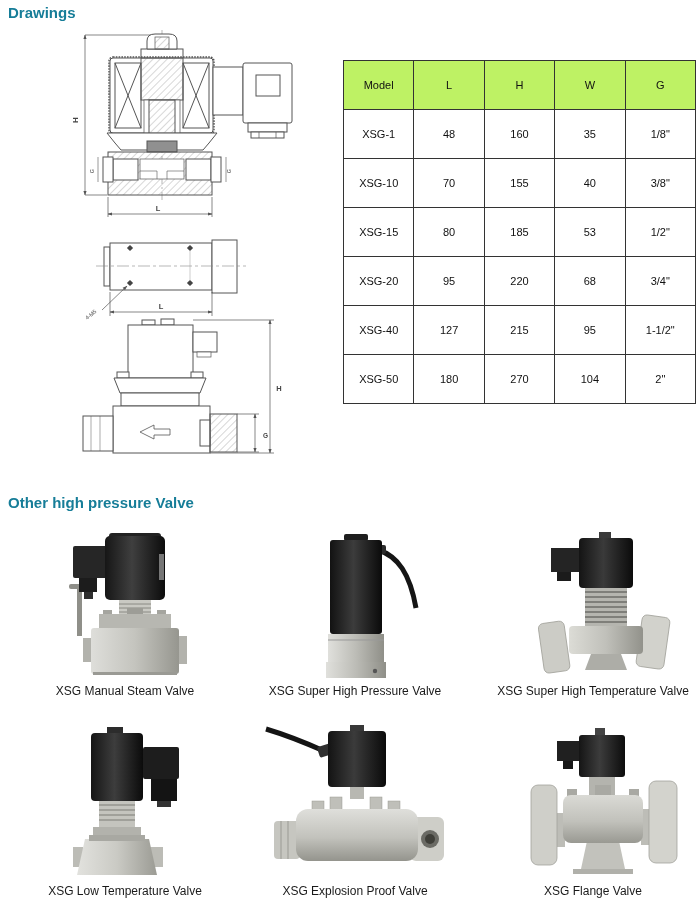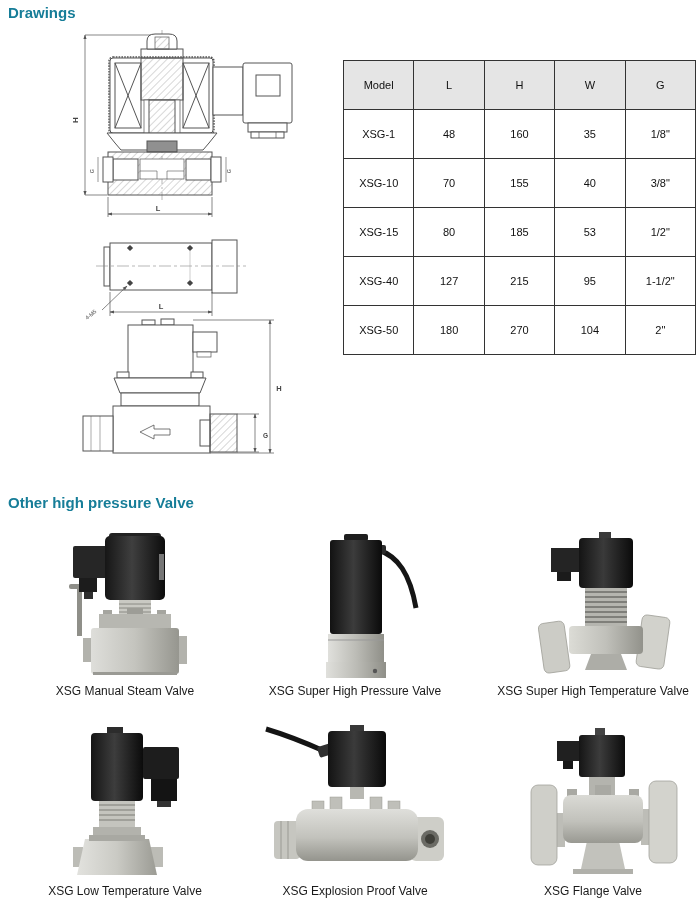--- a/index.html
+++ b/index.html
@@ -8,21 +8,21 @@
   .section-heading{position:absolute;margin:0;font-size:15px;font-weight:bold;color:#167d98;}
   #heading-drawings{left:8px;top:4px;}
   #heading-other{left:8px;top:494px;}
   .drawing{position:absolute;}
   #drawing-cross{left:45px;top:25px;}
   #drawing-views{left:60px;top:228px;}
   table.dims{position:absolute;left:343px;top:60px;width:353px;border-collapse:collapse;
              table-layout:fixed;font-size:11px;color:#111;}
   .dims th,.dims td{border:1px solid #333;text-align:center;vertical-align:middle;
                     height:48px;padding:0;font-weight:normal;}
-  .dims th{background:#e5e5e5;}
+  .dims th{background:#bef264;}
   figure.product{position:absolute;margin:0;text-align:center;}
   .product .img{display:flex;align-items:flex-end;justify-content:center;}
   .row1 .img{height:150px;}
   .row2 .img{height:162px;}
   figcaption{font-size:12px;color:#1a1a1a;margin-top:6px;}
   #p-r1c1{left:18px;top:528px;width:214px;}
   #p-r1c2{left:252px;top:528px;width:206px;}
   #p-r1c3{left:488px;top:528px;width:210px;}
   #p-r2c1{left:18px;top:716px;width:214px;}
   #p-r2c2{left:252px;top:716px;width:206px;}
@@ -187,20 +187,27 @@
         <td>155</td>
         <td>40</td>
         <td>3/8"</td>
       </tr>
       <tr>
         <td>XSG-15</td>
         <td>80</td>
         <td>185</td>
         <td>53</td>
         <td>1/2"</td>
+      </tr>
+      <tr>
+        <td>XSG-20</td>
+        <td>95</td>
+        <td>220</td>
+        <td>68</td>
+        <td>3/4"</td>
       </tr>
       <tr>
         <td>XSG-40</td>
         <td>127</td>
         <td>215</td>
         <td>95</td>
         <td>1-1/2"</td>
       </tr>
       <tr>
         <td>XSG-50</td>

